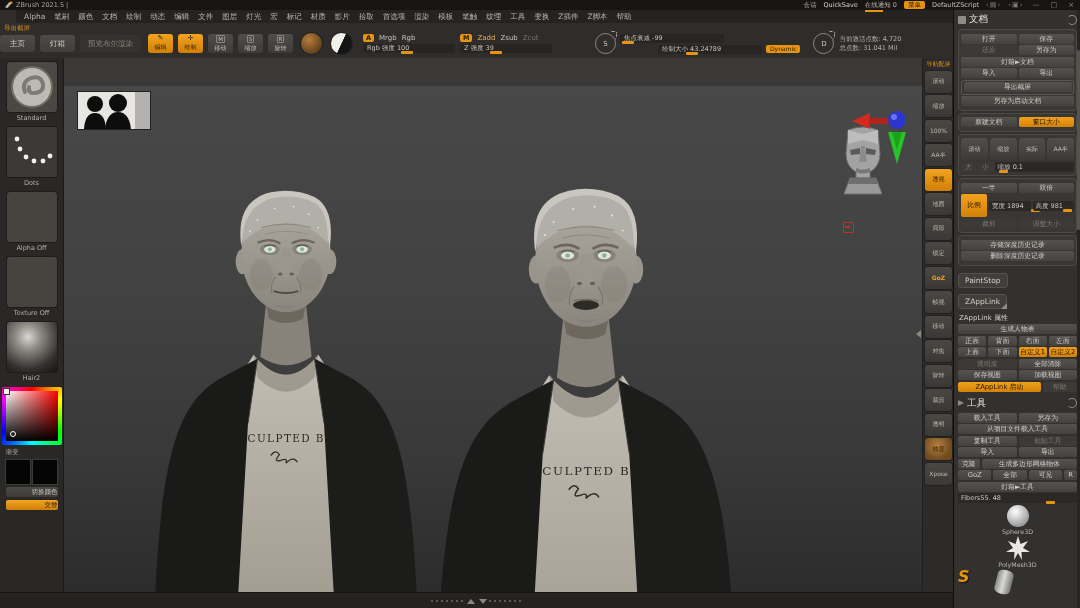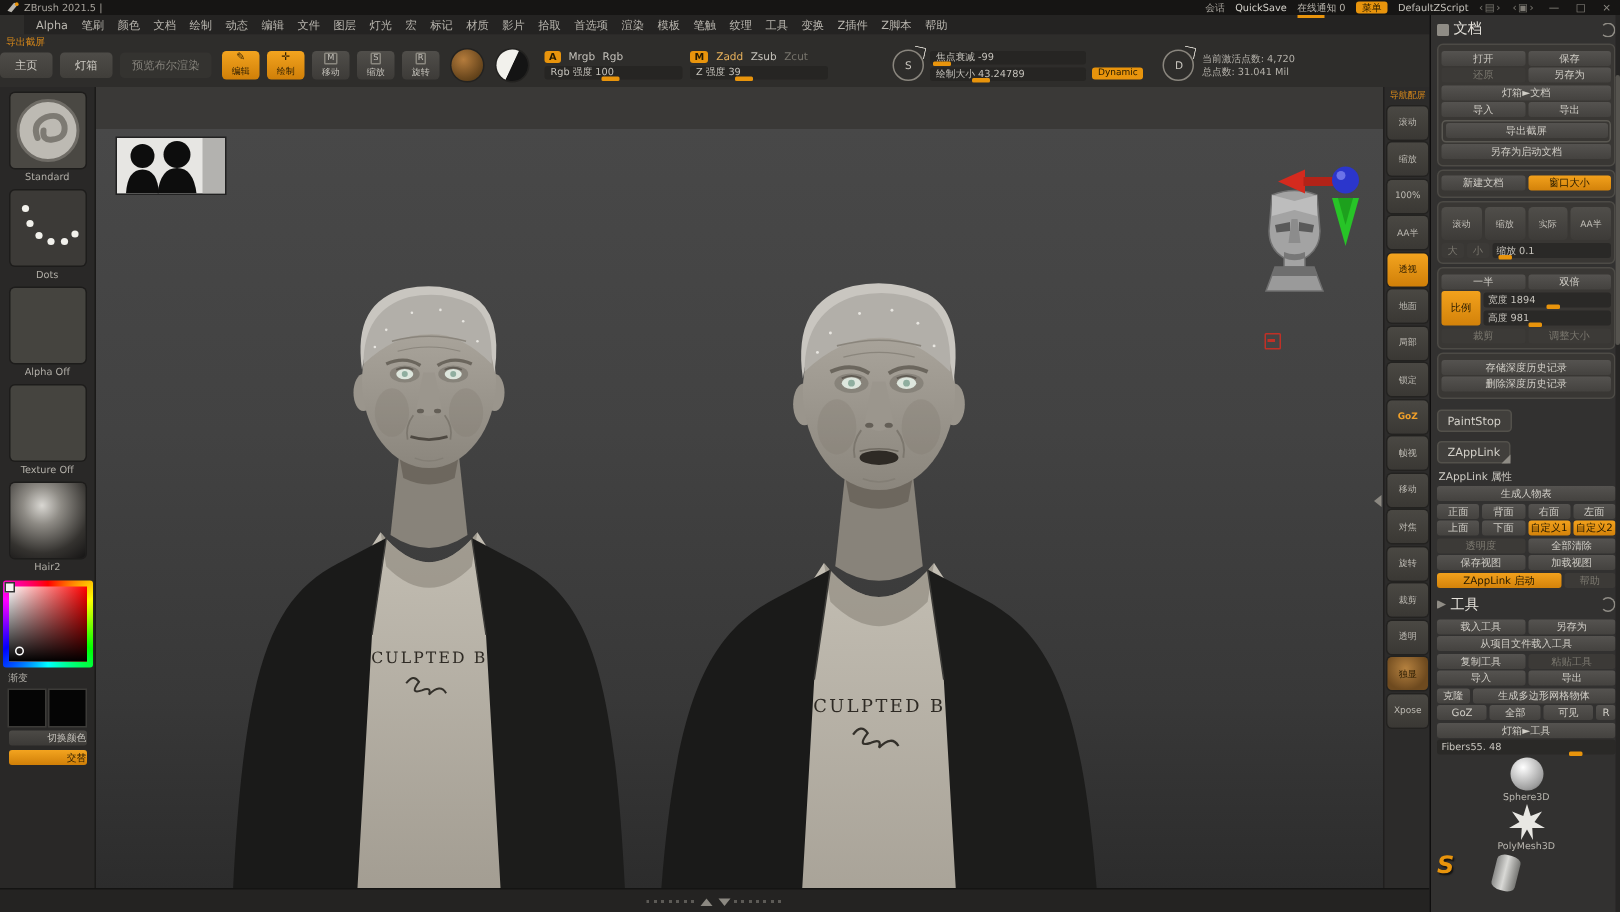--- a/index.html
+++ b/index.html
@@ -110,21 +110,21 @@
        color:#c8c5be;padding-left:3px;white-space:nowrap;overflow:visible;}
   .sld .k{position:absolute;bottom:-1px;left:4px;width:9px;height:3px;background:#e8940c;border-radius:1px;}
   .boxed{border:1px solid #5a5852;border-radius:3px;padding:1.5px;margin:1.5px 0;}
   .ntile{flex:1;height:22px;background:linear-gradient(#504e4a,#3d3b38);border-radius:3px;display:flex;align-items:center;justify-content:center;
          font-size:6px;color:#c3c0b9;}
   .sub{display:inline-block;font-size:7.5px;color:#d3d0c9;background:#413f3c;border:1px solid #53514b;border-radius:3px;
        padding:2px 6px;margin:3px 0 1px 0;position:relative;}
   .sub .fold{position:absolute;right:-1px;bottom:-1px;width:0;height:0;border-left:6px solid transparent;border-bottom:6px solid #8f8c85;}
   .seclabel{font-size:7px;color:#cfccc5;margin:3px 0 1px 1px;}
   .pro{flex:none;width:26px;height:23px;line-height:23px;}
-  .col{flex:1;display:flex;flex-direction:column;gap:2px;}
+  .col{flex:1;display:flex;flex-direction:row;gap:2px;}
   .thumbs{display:flex;gap:3px;margin-top:2px;}
   .bigthumb{width:57px;height:52px;background:#262523;box-shadow:0 0 0 1px #141312;position:relative;flex:none;}
   .bigthumb .num{position:absolute;right:2px;top:1px;font-size:6px;color:#cfccc5;}
   .bigthumb .nm{position:absolute;bottom:1px;width:100%;text-align:center;font-size:6.5px;color:#d8c9a0;}
   .tcol{display:flex;flex-direction:column;align-items:center;gap:1px;flex:1;}
   .tsphere{width:22px;height:22px;border-radius:50%;background:radial-gradient(circle at 38% 30%,#ffffff,#9e9e9e 70%,#5f5f5f);}
   .tname{font-size:6.3px;color:#bab7b0;}
   .slogo{font-size:16px;font-weight:bold;font-style:italic;color:#e8940c;text-shadow:1px 1px 1px #141312;line-height:14px;}
   .cyl{width:16px;height:24px;border-radius:7px/4px;background:linear-gradient(90deg,#8a8a88,#d9d9d6 45%,#767673);transform:rotate(14deg);}
 </style>
@@ -235,21 +235,21 @@
         </div>
       </div>
 
       <div style="display:flex;align-items:center;gap:4px;margin-left:8px;">
         <div class="dial">S</div>
         <div class="tgroup">
           <div class="tsld" style="width:96px;">
             <span>焦点衰减 -99</span>
             <i class="k" style="left:2px;"></i>
           </div>
-          <div style="display:flex;gap:4px;align-items:center;">
+          <div style="display:flex;gap:4px;align-items:center;margin-left:38px;">
             <div class="tsld" style="width:96px;">
               <span>绘制大小 43.24789</span>
               <i class="k" style="left:28px;"></i>
             </div>
             <span class="badge-or" style="font-size:6px;">Dynamic</span>
           </div>
         </div>
       </div>
 
       <div style="display:flex;align-items:center;gap:5px;margin-left:8px;">

